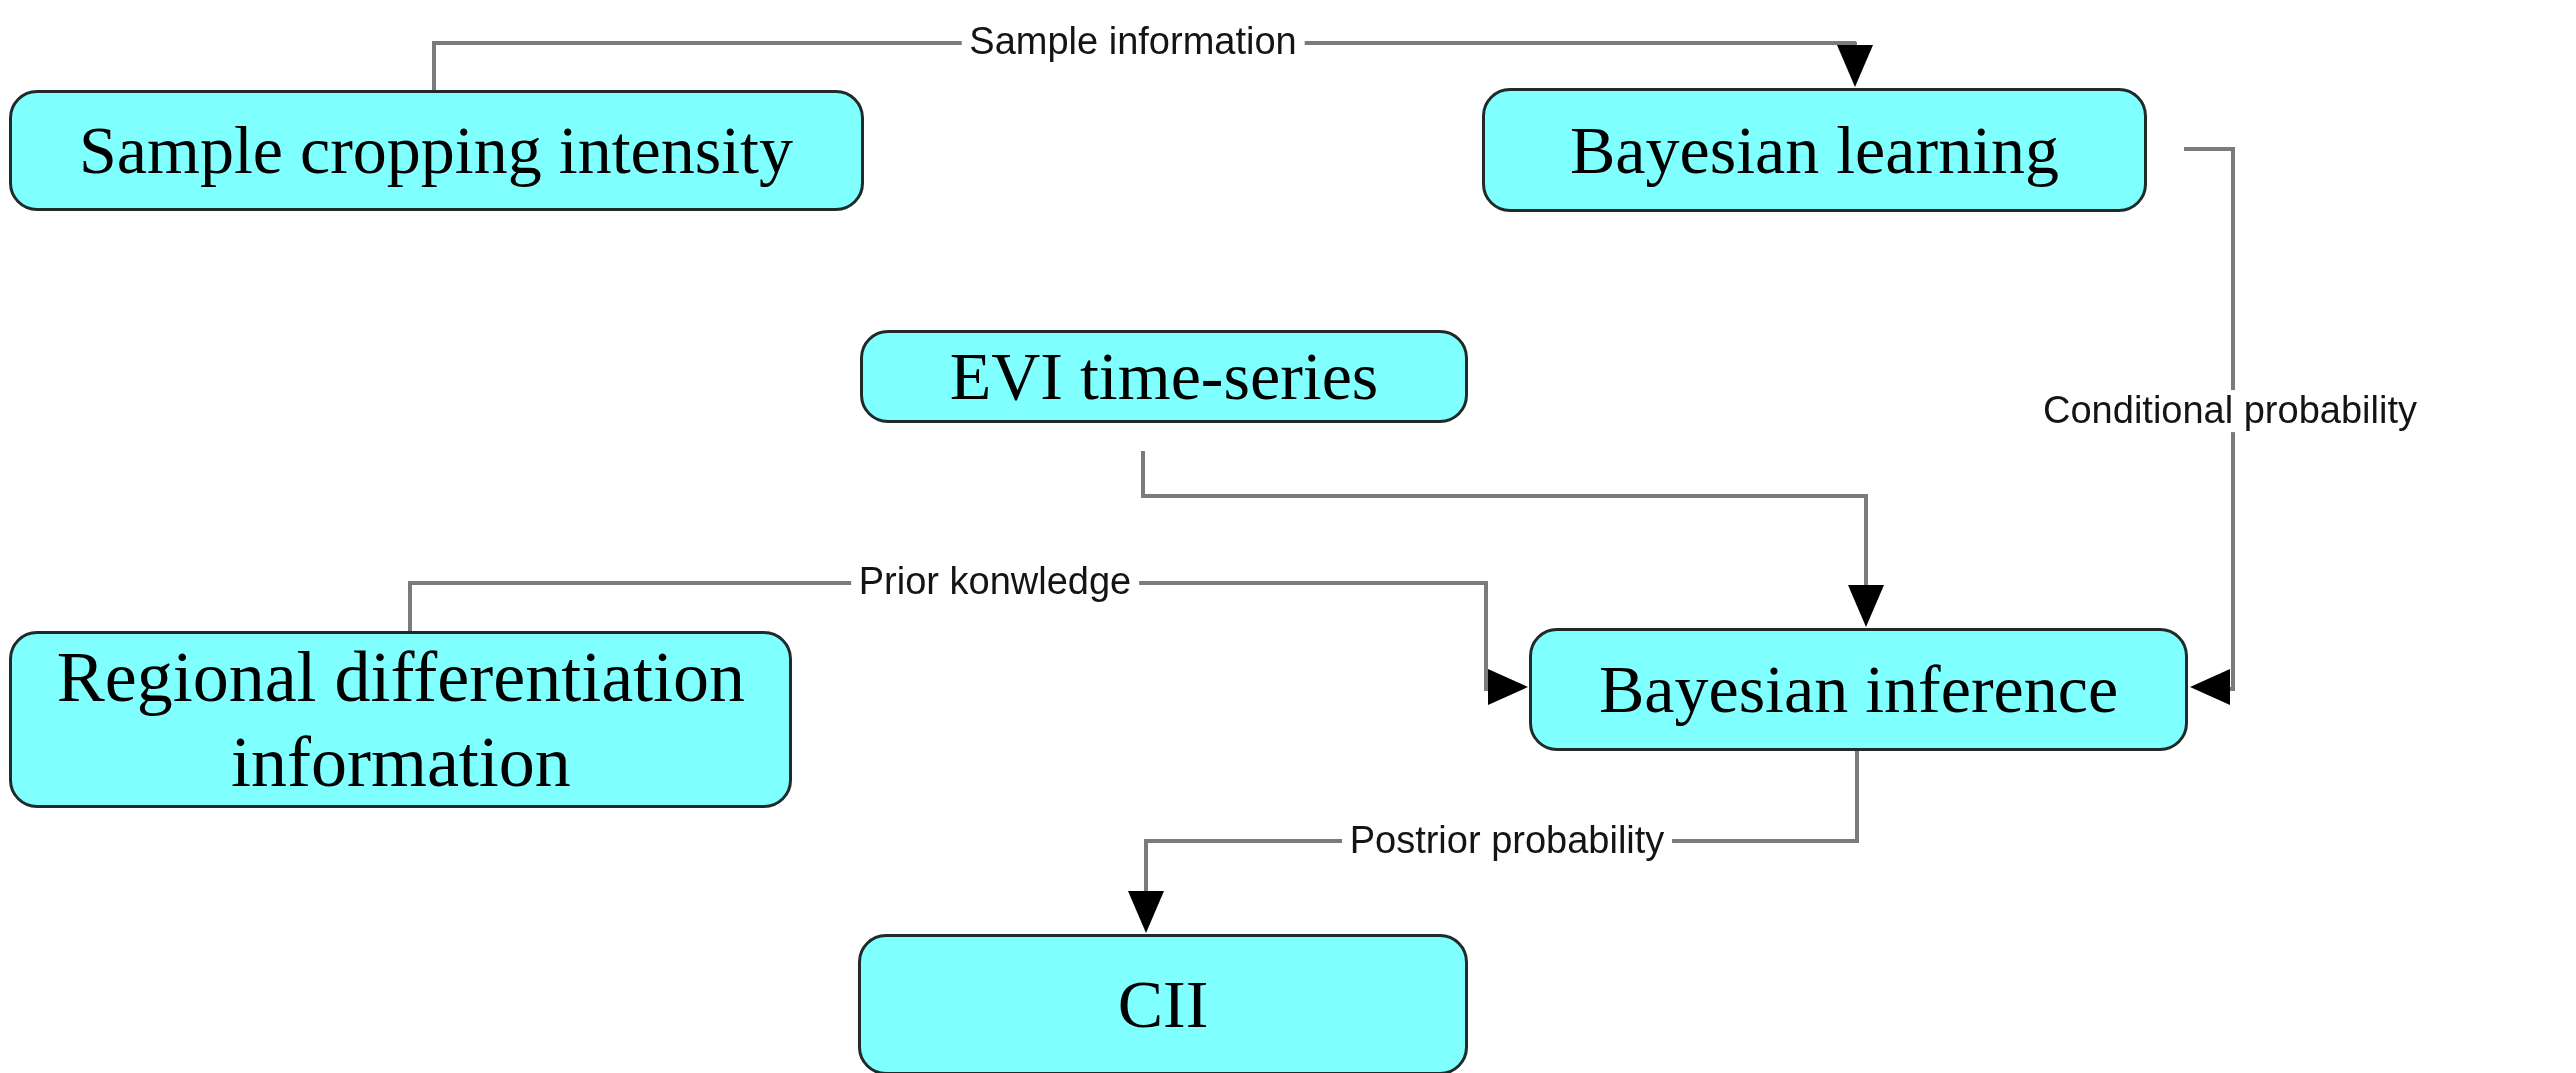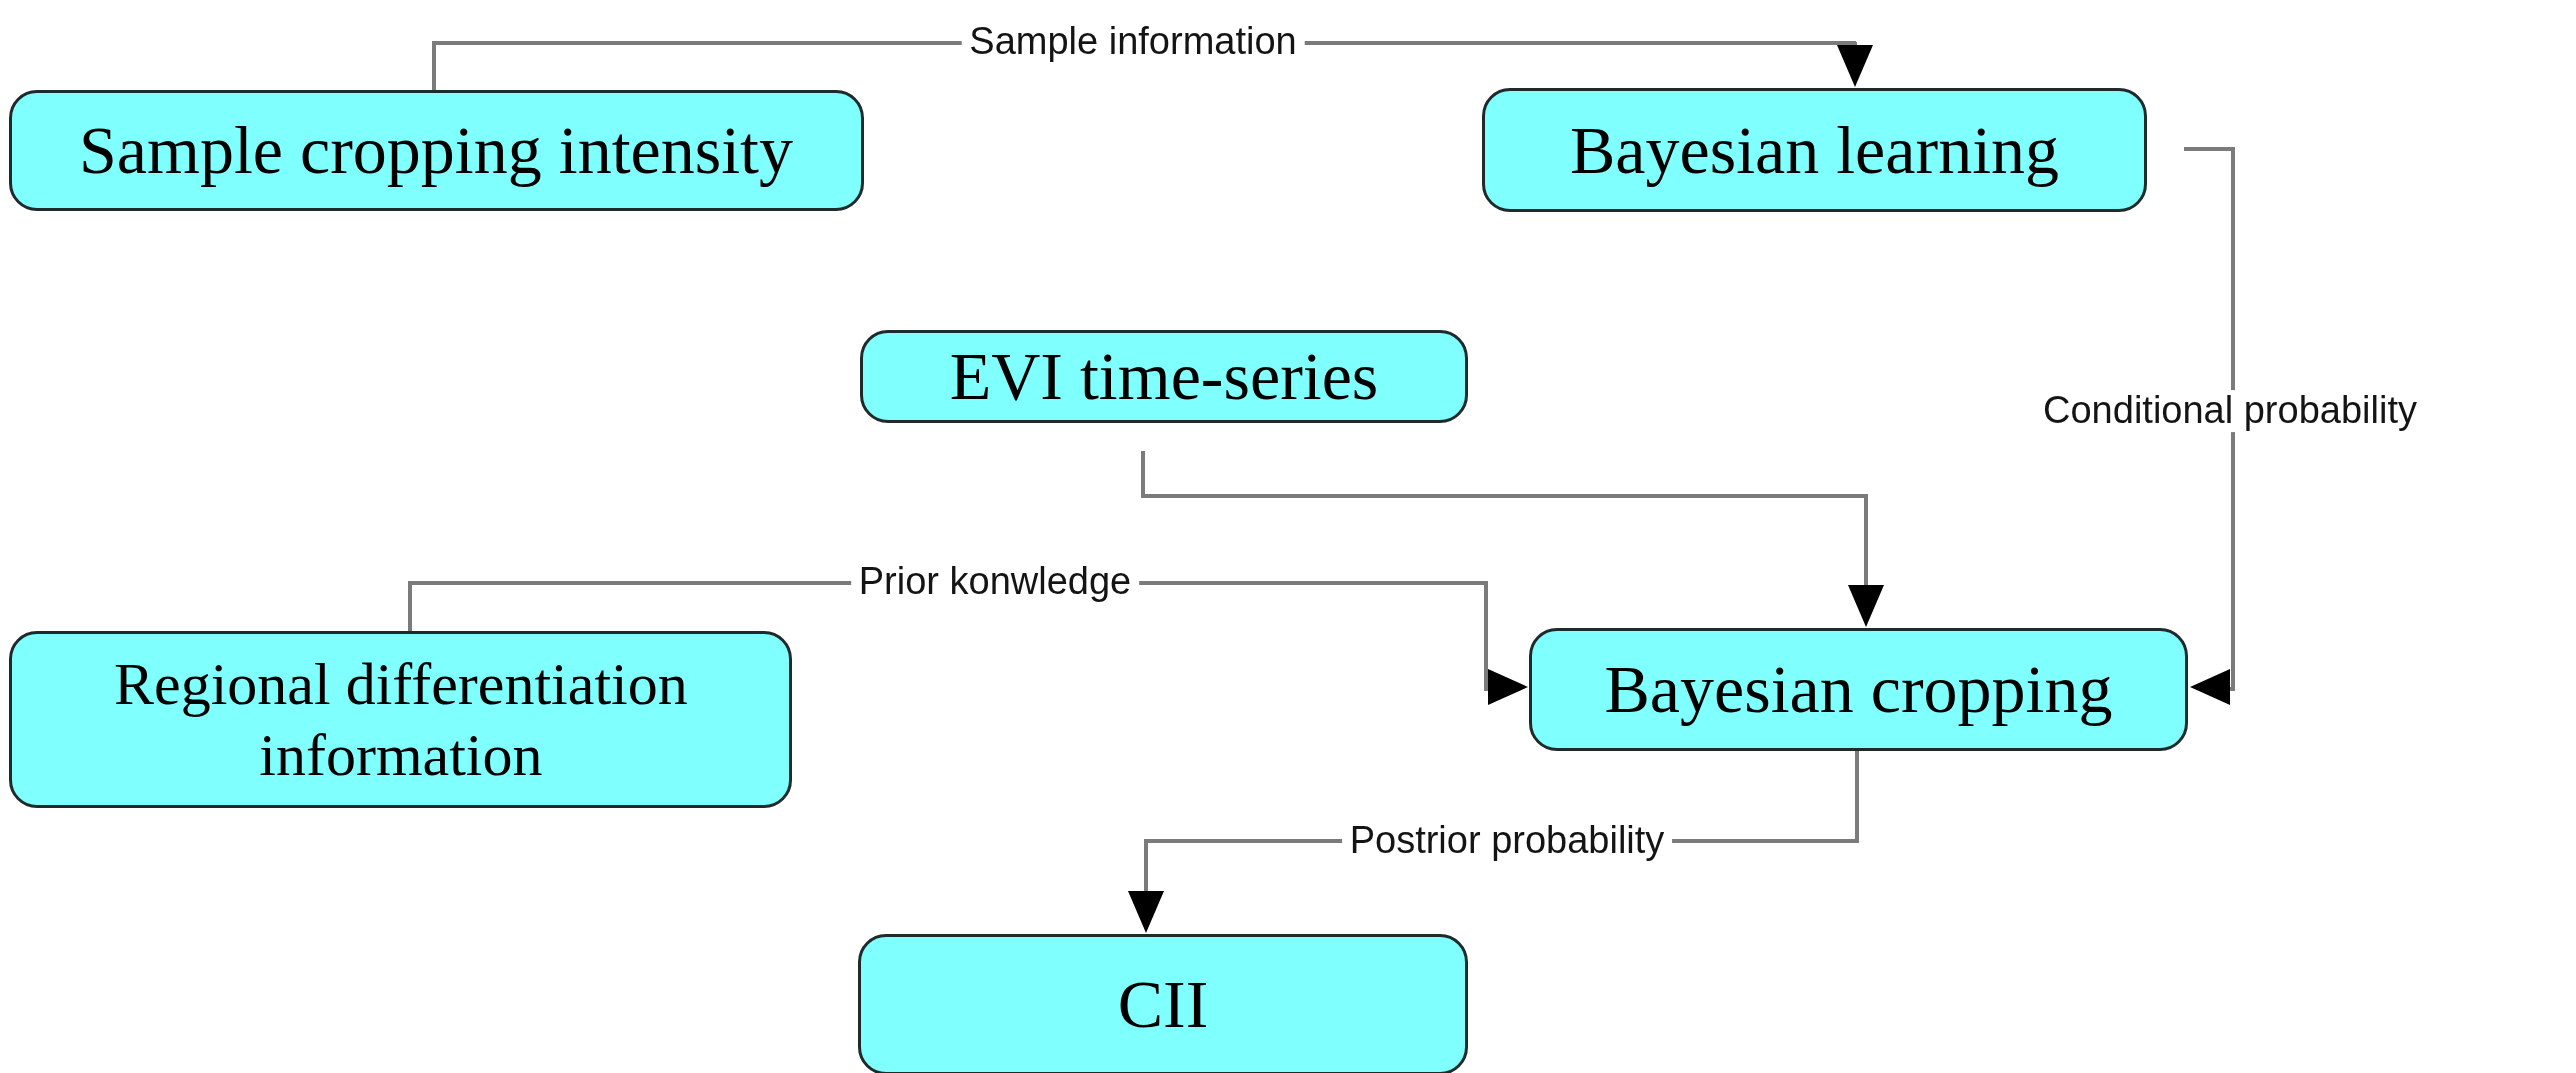--- a/index.html
+++ b/index.html
@@ -32,21 +32,21 @@
     text-align: center;
     font-family: "Liberation Serif", serif;
     font-size: 68px;
     line-height: 1.18;
     color: #000000;
     padding: 0 9.4px;
   }
   #node-sample-cropping   { left: 8.5px;    top: 90px;  width: 855px; height: 121px; }
   #node-bayesian-learning { left: 1482px; top: 88px;  width: 665px; height: 124px; }
   #node-evi               { left: 860px;  top: 330px; width: 608px; height: 93px; }
-  #node-regional          { left: 9.4px;   top: 631px; width: 783px; height: 177px; font-size: 60px; }
+  #node-regional          { left: 9.4px;   top: 631px; width: 783px; height: 177px; font-size: 72px; }
   #node-bayesian-inference{ left: 1529px; top: 628px; width: 659px; height: 123px; }
   #node-cii               { left: 858px;  top: 934px; width: 610px; height: 141px; }
 
   
   .h-line, .v-line { position: absolute; background: var(--connector); }
   .h-line { height: 3.8px; }
   .v-line { width: 3.8px; }
 
   
   #ln-a1 { left: 432px;  top: 42px;  height: 49px; }
@@ -143,21 +143,21 @@
   <div class="arrow arrow-down" id="ar-e"></div>
 
   <div class="node" id="node-sample-cropping">Sample cropping intensity</div>
 
   <div class="node" id="node-bayesian-learning">Bayesian learning</div>
 
   <div class="node" id="node-evi">EVI time-series</div>
 
   <div class="node" id="node-regional">Regional differentiation information</div>
 
-  <div class="node" id="node-bayesian-inference">Bayesian cropping</div>
+  <div class="node" id="node-bayesian-inference">Bayesian inference</div>
 
   <div class="node" id="node-cii">CII</div>
 
   <div class="edge-label" id="lbl-sample-information">Sample information</div>
 
   <div class="edge-label" id="lbl-conditional-probability">Conditional probability</div>
 
   <div class="edge-label" id="lbl-prior-knowledge">Prior konwledge</div>
 
   <div class="edge-label" id="lbl-posterior-probability">Postrior probability</div>

